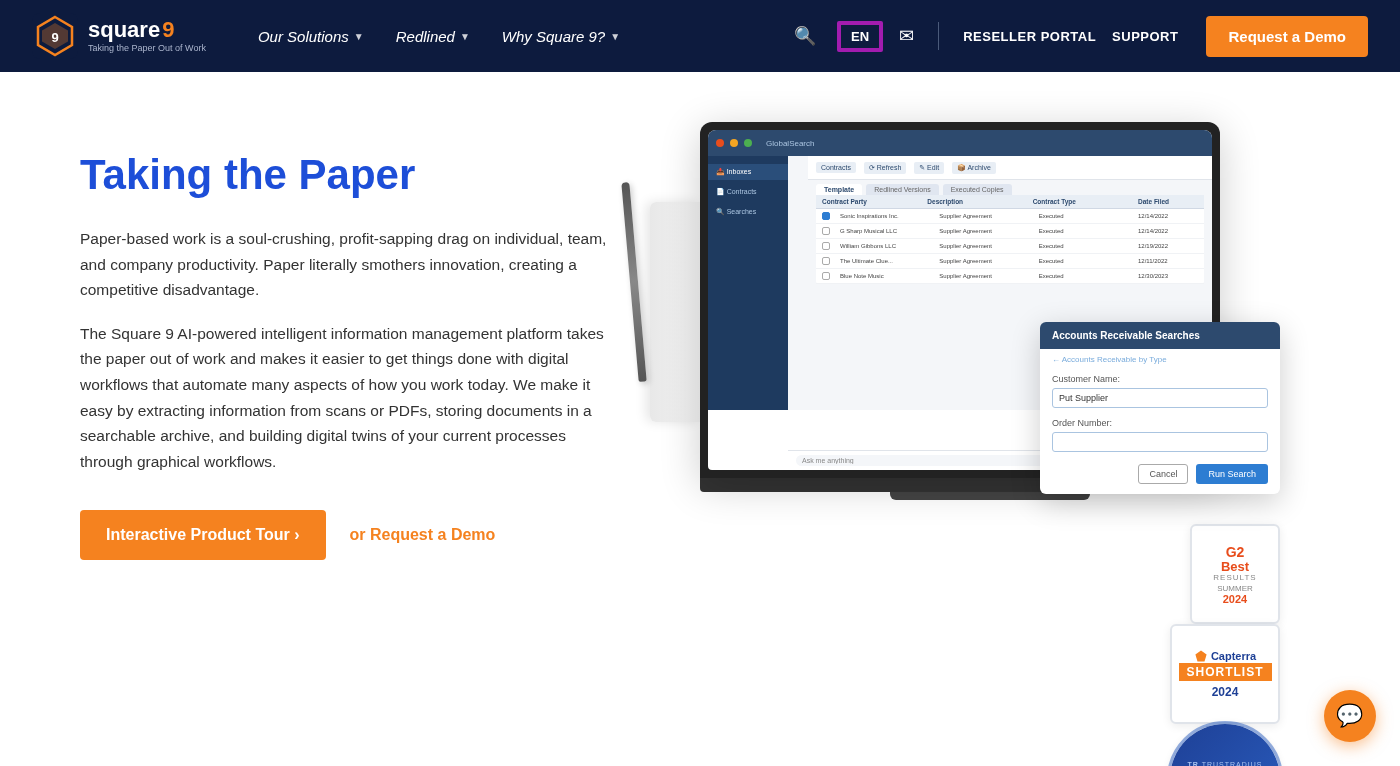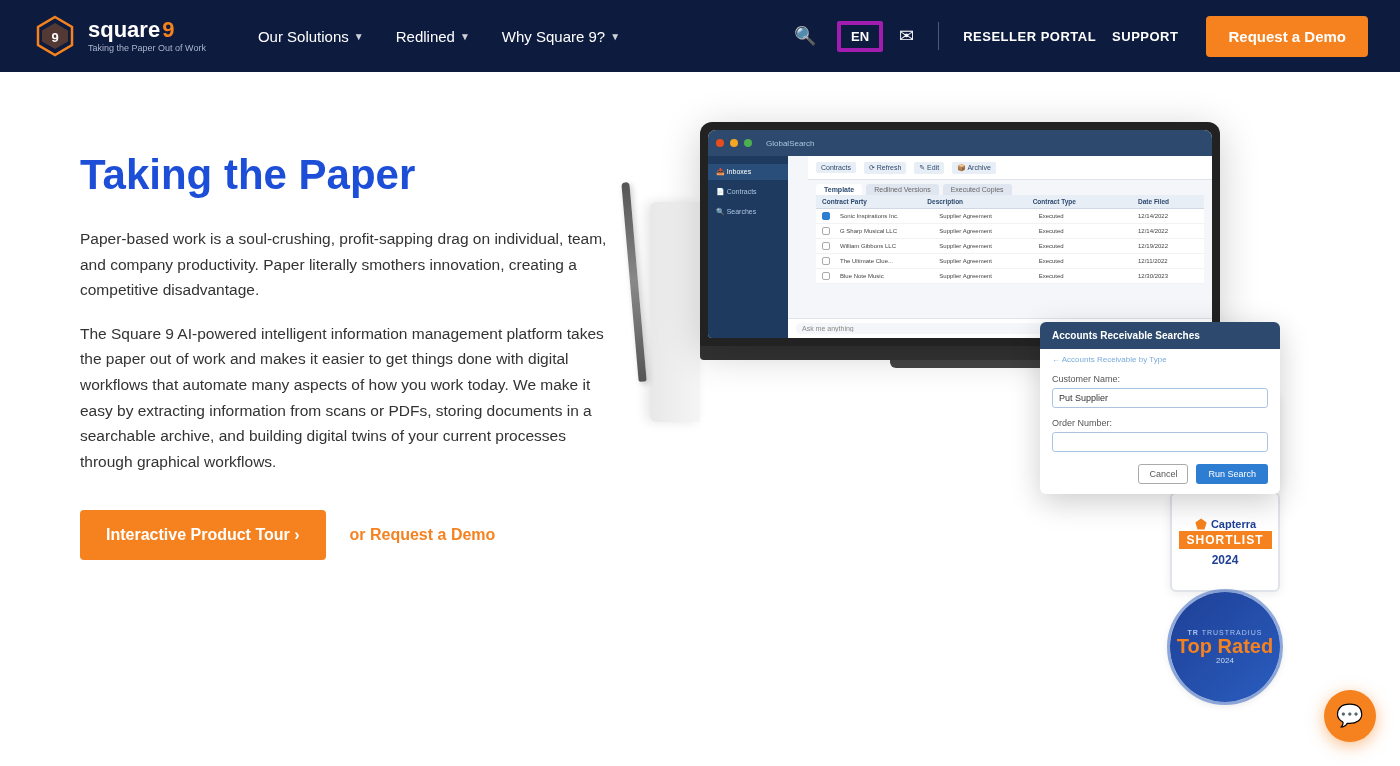--- a/index.html
+++ b/index.html
@@ -43,20 +43,21 @@
     .logo-tagline {
       color: #aab4cc;
       font-size: 9px;
       margin-top: 2px;
     }
     .nav-links {
       display: flex;
       align-items: center;
       gap: 8px;
       flex: 1;
+      font-style: italic;
     }
     .nav-item {
       color: #fff;
       font-size: 15px;
       cursor: pointer;
       padding: 8px 12px;
       display: flex;
       align-items: center;
       gap: 5px;
       white-space: nowrap;
@@ -205,21 +206,21 @@
       box-shadow: 0 8px 40px rgba(0,0,0,0.2);
     }
     .laptop-bezel {
       background: #1a1a1a;
       border-radius: 8px 8px 0 0;
       overflow: hidden;
     }
     .laptop-screen-inner {
       background: #fff;
       width: 100%;
-      height: 208px;
+      height: 340px;
       border-radius: 4px;
       overflow: hidden;
       position: relative;
     }
     .laptop-base {
       width: 520px;
       height: 14px;
       background: #333;
       border-radius: 0 0 4px 4px;
     }

